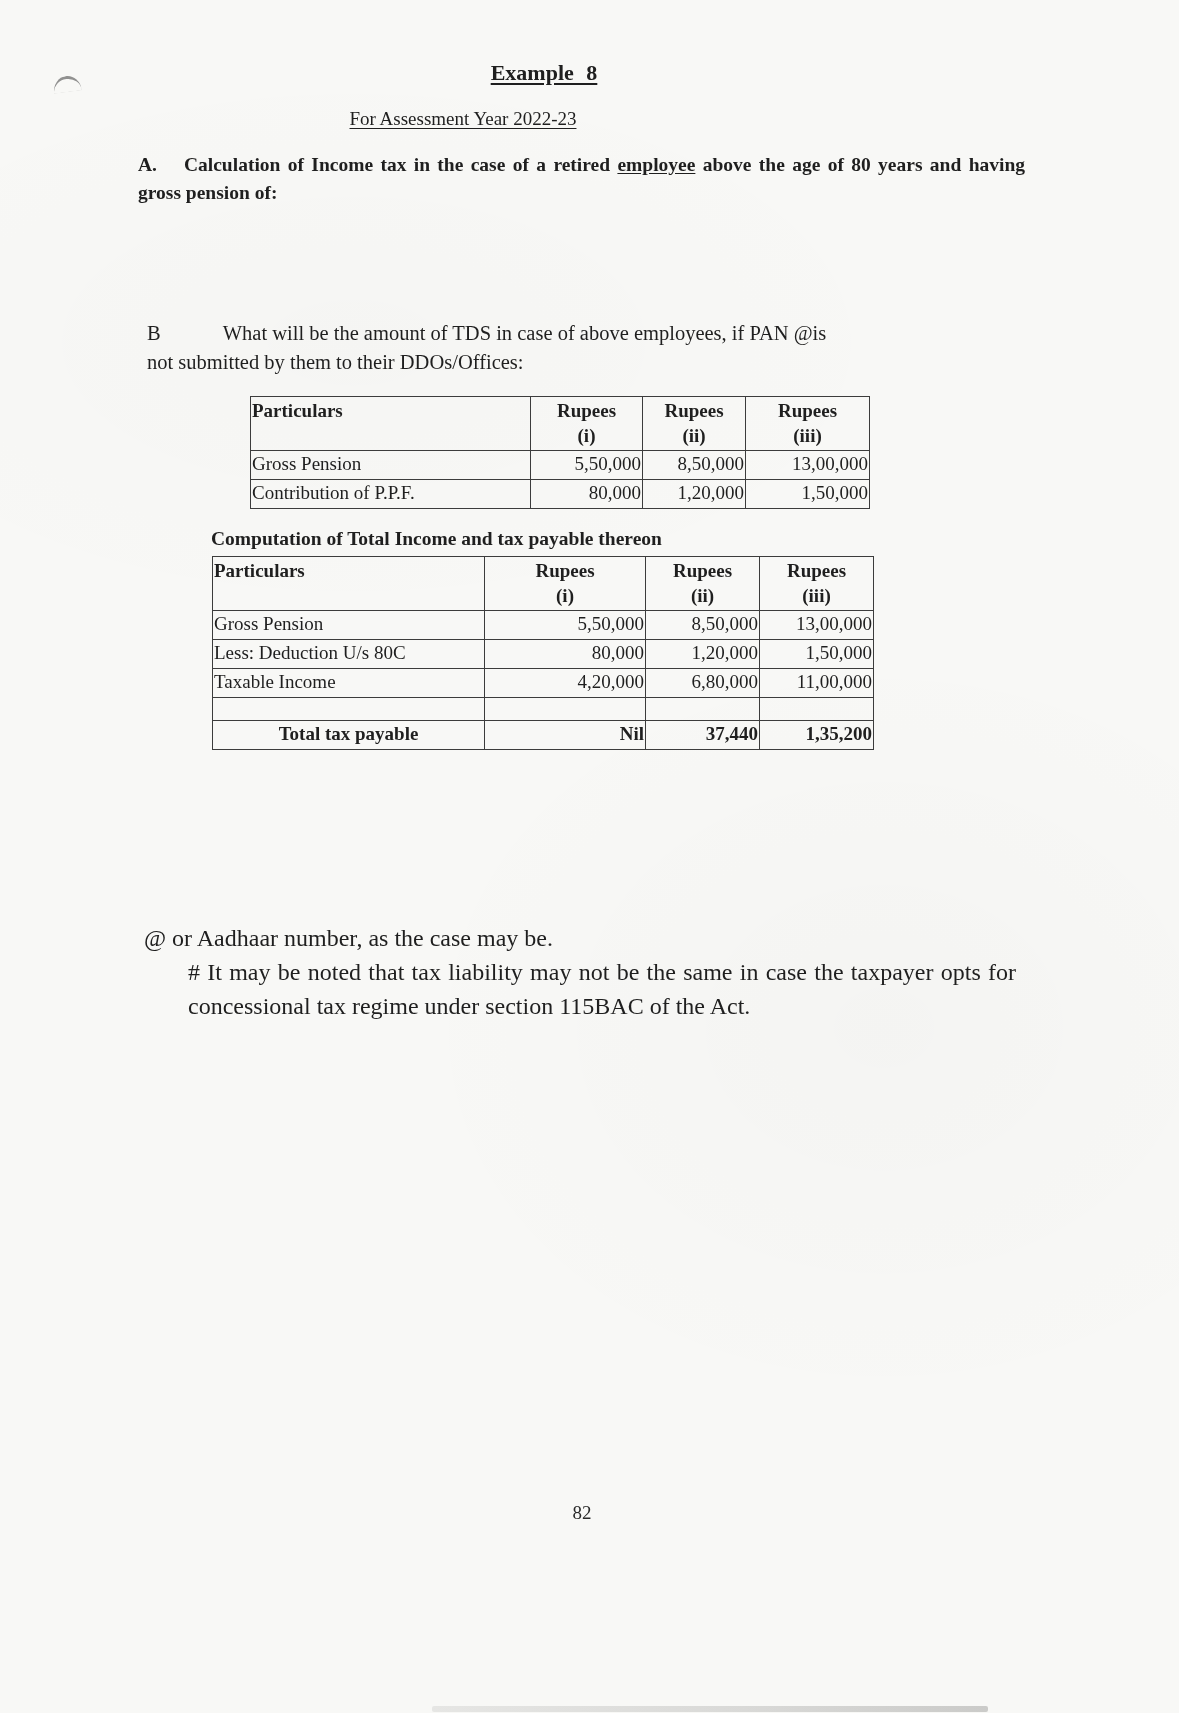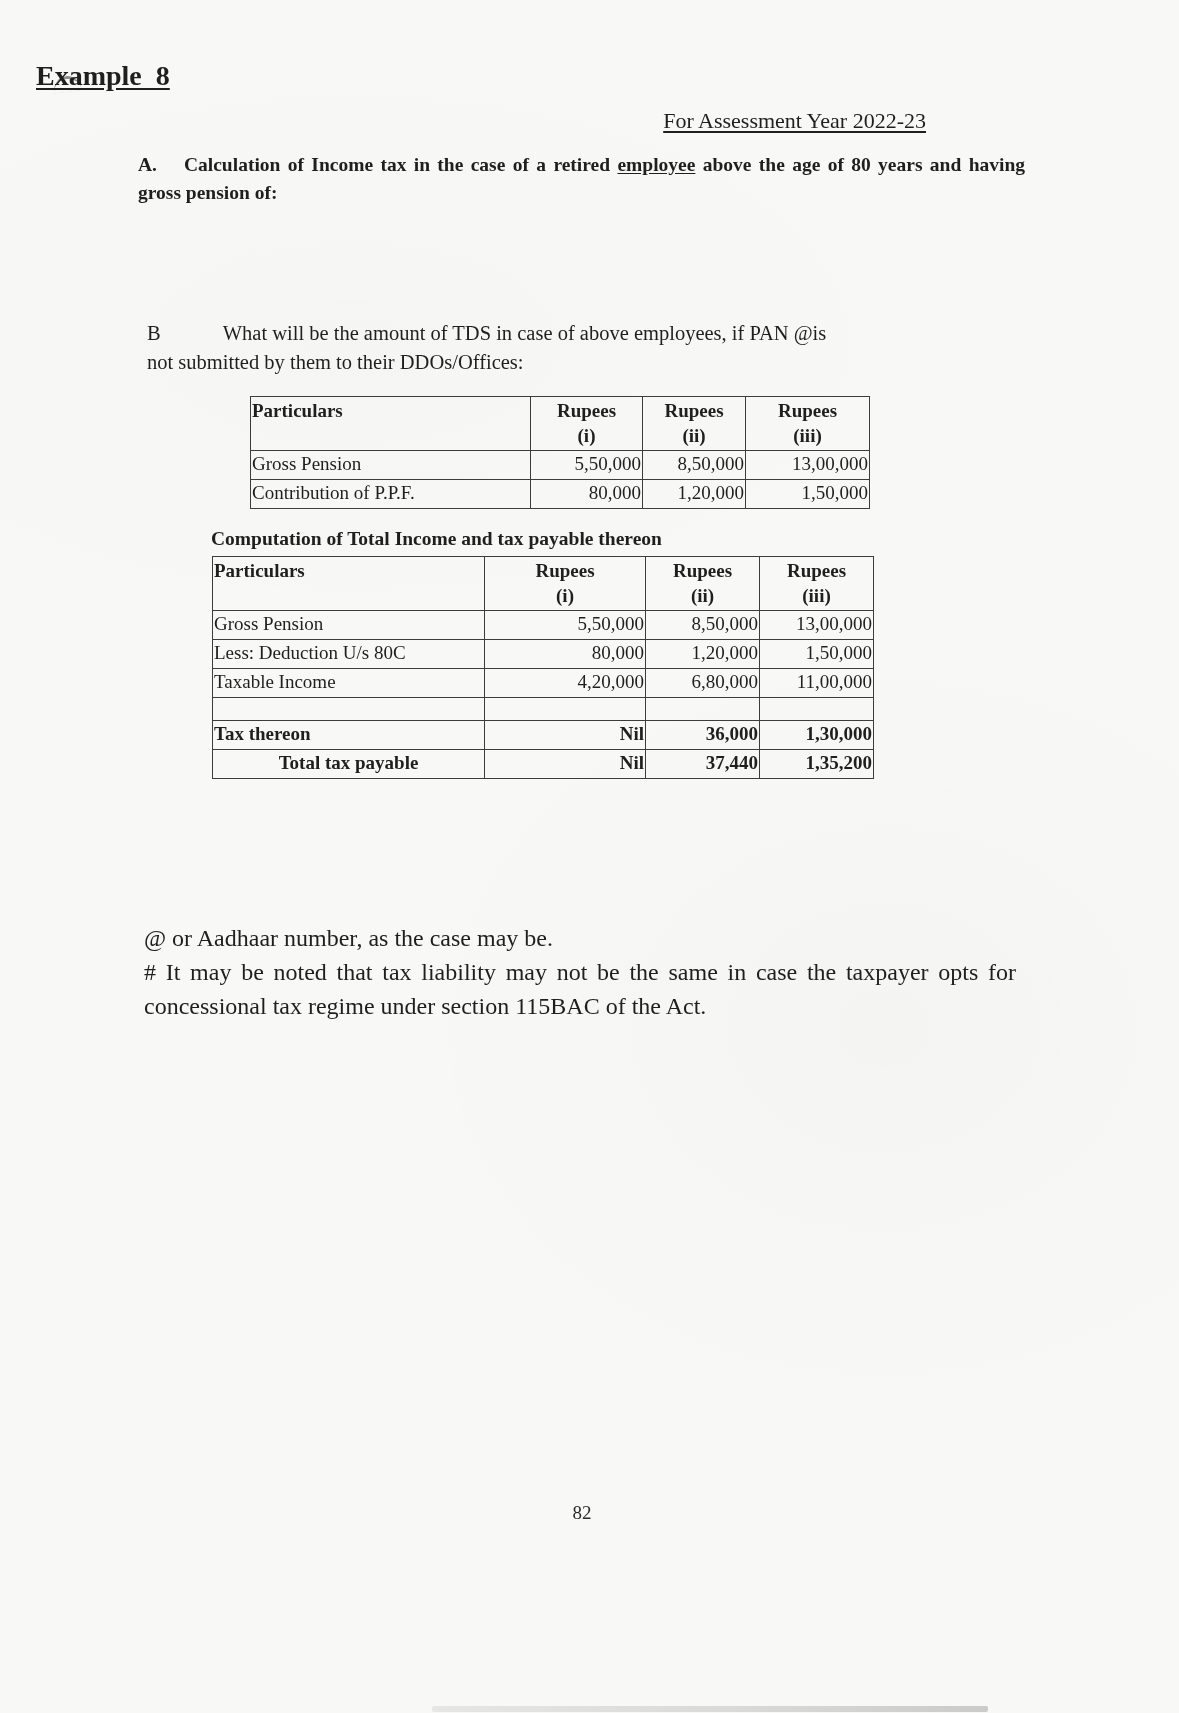--- a/index.html
+++ b/index.html
@@ -18,29 +18,28 @@
   .pen-mark{
     position:absolute;left:53px;top:76px;
     width:28px;height:13px;
     border-top:3px solid #6f6f6f;
     border-radius:50% 50% 0 0 / 100% 100% 0 0;
     transform:rotate(-7deg);
     opacity:.75;
   }
   .title{
     position:absolute;top:60px;left:0;width:1088px;
-    margin:0;text-align:left;
-    font-size:28px;font-weight:bold;
+    margin:0;text-align:center;
+    font-size:22px;font-weight:bold;
     text-decoration:underline;text-underline-offset:3px;
     word-spacing:7px;
-    padding-left:36px;
   }
   .ay{
     position:absolute;top:108px;left:0;width:926px;
-    text-align:right;font-size:22px;
+    text-align:center;font-size:19px;
     text-decoration:underline;text-underline-offset:3px;
   }
   .para-a{
     position:absolute;left:134px;top:147px;width:887px;
     margin:4px;font-size:19.5px;font-weight:bold;line-height:1.42;
     text-align:justify;
   }
   .pa-tab{display:inline-block;width:27px;}
   .u{text-decoration:underline;text-underline-offset:2px;}
   .pre{white-space:pre-line;}
@@ -79,21 +78,21 @@
     position:absolute;left:211px;top:528px;
     font-size:19.5px;font-weight:bold;
   }
   .t2{left:212px;top:556px;width:661px;}
 
   .fn{
     position:absolute;left:144px;top:921px;width:872px;
     font-size:24px;line-height:1.42;
   }
   .fn p{margin:0;}
-  .fn .fn2{text-align:justify;}
+  .fn .fn2{text-align:justify;margin-left:44px;}
   .pagenum{
     position:absolute;top:1502px;left:0;width:1164px;
     text-align:center;font-size:19px;color:#2a2a2a;
   }
   .scan-strip{
     position:absolute;left:432px;bottom:1px;width:556px;height:6px;
     background:linear-gradient(to right,#e4e4e2 0%,#d6d6d4 55%,#c6c6c4 100%);
     border-radius:2px;opacity:.9;
   }
 </style>
@@ -183,26 +182,20 @@
       <td class="num">6,80,000</td>
       <td class="num">11,00,000</td>
     </tr>
     <tr class="empty">
       <td class="lbl"></td>
       <td class="num"></td>
       <td class="num"></td>
       <td class="num"></td>
     </tr>
     <tr class="data bold">
-      <td class="lbl">Tax thereon</td>
-      <td class="num">Nil</td>
-      <td class="num">36,000</td>
-      <td class="num">1,30,000</td>
-    </tr>
-    <tr class="data bold">
       <td class="lbl center">Total tax payable</td>
       <td class="num">Nil</td>
       <td class="num">37,440</td>
       <td class="num">1,35,200</td>
     </tr>
   </tbody>
     </table>
 
   <div class="fn">
     <p>@ or Aadhaar number, as the case may be.</p>

